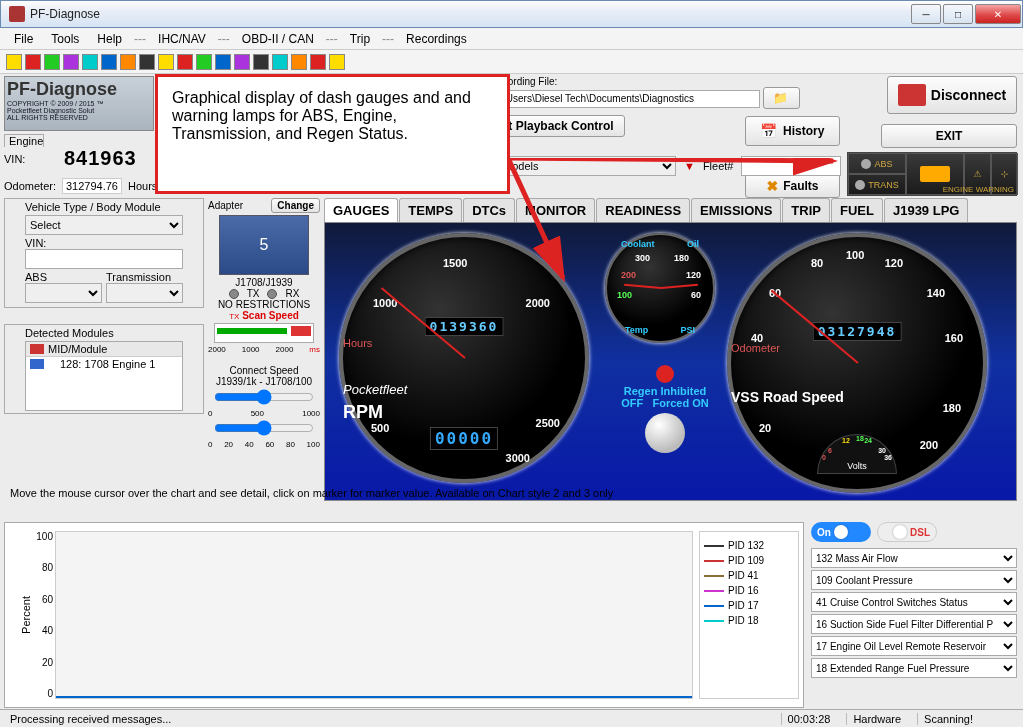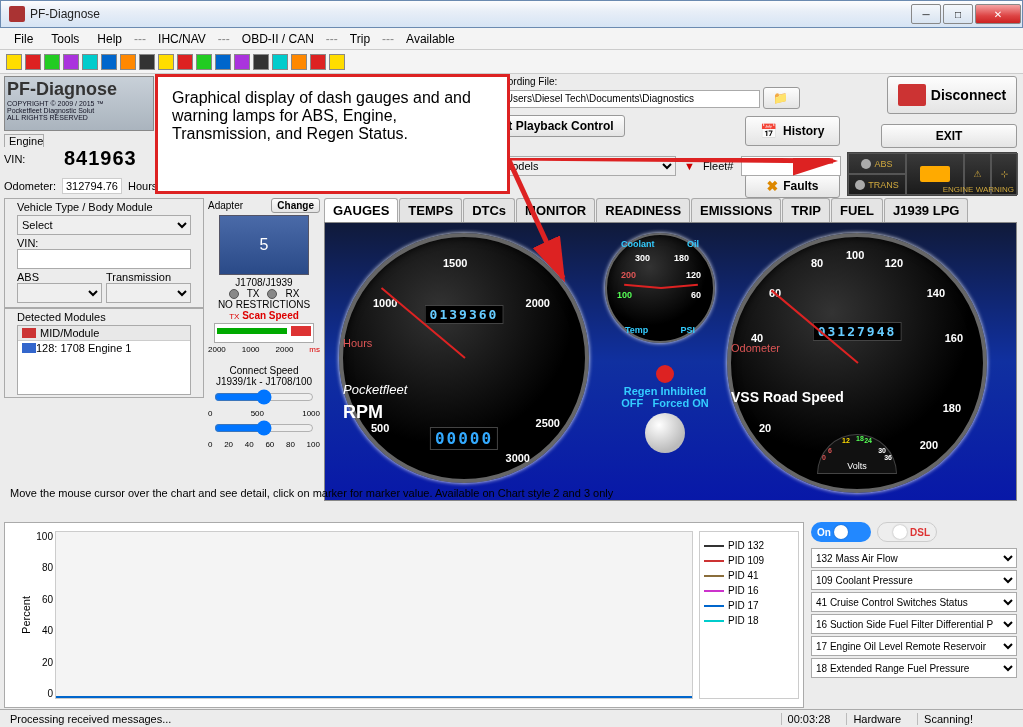--- a/index.html
+++ b/index.html
@@ -59,28 +59,28 @@
 .lamps .dot{width:10px;height:10px;border-radius:50%;background:#aaa;}
 .lamps .check{width:30px;height:16px;background:#fa0;border-radius:2px;}
 .lamps .wt{grid-column:1/5;font-size:8px;text-align:center;}
 
 
 .modelsrow{position:absolute; left:496px; top:82px; display:flex; align-items:center; gap:8px;}
 .modelsrow select,.modelsrow input{height:20px; border:1px solid #aaa; font-size:11px; padding:0 2px;}
 
 
 .leftcol{position:absolute; left:4px; top:124px; width:200px;}
-.panel{border:1px solid #aaa; background:#ececec; margin-bottom:0; padding:2px 12px; font-size:11px;}
+.panel{border:1px solid #aaa; background:#ececec; margin-bottom:16px; padding:2px 20px; font-size:11px;}
 .panel .hdr{font-size:11px; margin-bottom:2px;}
 .panel select,.panel input{width:100%; height:20px; border:1px solid #aaa; font-size:11px; margin-bottom:2px;}
 .panel .half{display:flex; gap:4px;}
 .panel .half > div{flex:1;}
 .detmod{height:70px; background:#fff; border:1px solid #aaa;}
 .detmod .dh{background:#e8e8e8; padding:1px 4px; border-bottom:1px solid #ccc; display:flex; align-items:center; gap:4px;}
-.detmod .dr{padding:1px 4px; display:flex; align-items:center; gap:0;}
+.detmod .dr{padding:1px 4px; display:flex; align-items:center; gap:16px;}
 .modico{width:14px;height:10px;background:#c33;}
 
 
 .adaptcol{position:absolute; left:208px; top:124px; width:112px; text-align:center; font-size:10px;}
 .adaptimg{width:90px;height:60px;background:linear-gradient(#4a6aa8,#2a4a88);border:1px solid #556;margin:2px auto;display:flex;align-items:center;justify-content:center;color:#fff;font-size:16px;}
 .txrx{display:flex;justify-content:center;gap:8px;align-items:center;}
 .led{width:10px;height:10px;border-radius:50%;background:#888;border:1px solid #555;}
 .scanspeed{color:#d00;font-weight:bold;font-size:10px;}
 .speedbar{width:100px;height:20px;background:#fff;border:1px solid #aaa;margin:2px auto;position:relative;}
 .speedbar .grn{position:absolute;left:2px;top:4px;width:70px;height:6px;background:#0a0;}
@@ -152,21 +152,21 @@
   <span>File</span>
   <span>Tools</span>
   <span>Help</span>
   <span class="sep">---</span>
   <span>IHC/NAV</span>
   <span class="sep">---</span>
   <span>OBD-II / CAN</span>
   <span class="sep">---</span>
   <span>Trip</span>
   <span class="sep">---</span>
-  <span>Available</span>
+  <span>Recordings</span>
 </div>
 
 <div class="toolbar">
   <div class="tb y"></div>
   <div class="tb r"></div>
   <div class="tb g"></div>
   <div class="tb p"></div>
   <div class="tb c"></div>
   <div class="tb b"></div>
   <div class="tb o"></div>
@@ -356,21 +356,21 @@
     </div>
     <div class="tabcontent">
 
       <div class="gauge rpm">
         <span class="gtick" style="left:28px;bottom:45px">500</span>
         <span class="gtick" style="left:30px;top:60px">1000</span>
         <span class="gtick" style="left:100px;top:20px">1500</span>
         <span class="gtick" style="right:35px;top:60px">2000</span>
         <span class="gtick" style="right:25px;bottom:50px">2500</span>
         <span class="gtick" style="right:55px;bottom:15px">3000</span>
-        <div class="odo" style="top:68px">0139360</div>
+        <div class="odo" style="top:80px">0139360</div>
         <div class="lbl" style="top:100px;color:#d55">Hours</div>
         <div class="lbl" style="top:145px;font-style:italic;font-size:13px">Pocketfleet</div>
         <div class="lbl" style="top:165px;font-size:18px;font-weight:bold">RPM</div>
         <div class="odo" style="top:190px;color:#3af;font-size:16px">00000</div>
         <div class="needle" style="transform:rotate(130deg)"></div>
       </div>
 
       <div class="gauge small">
         <span class="gtick" style="left:14px;top:4px;color:#3cf;font-size:9px">Coolant</span>
         <span class="gtick" style="right:14px;top:4px;color:#3cf;font-size:9px">Oil</span>

